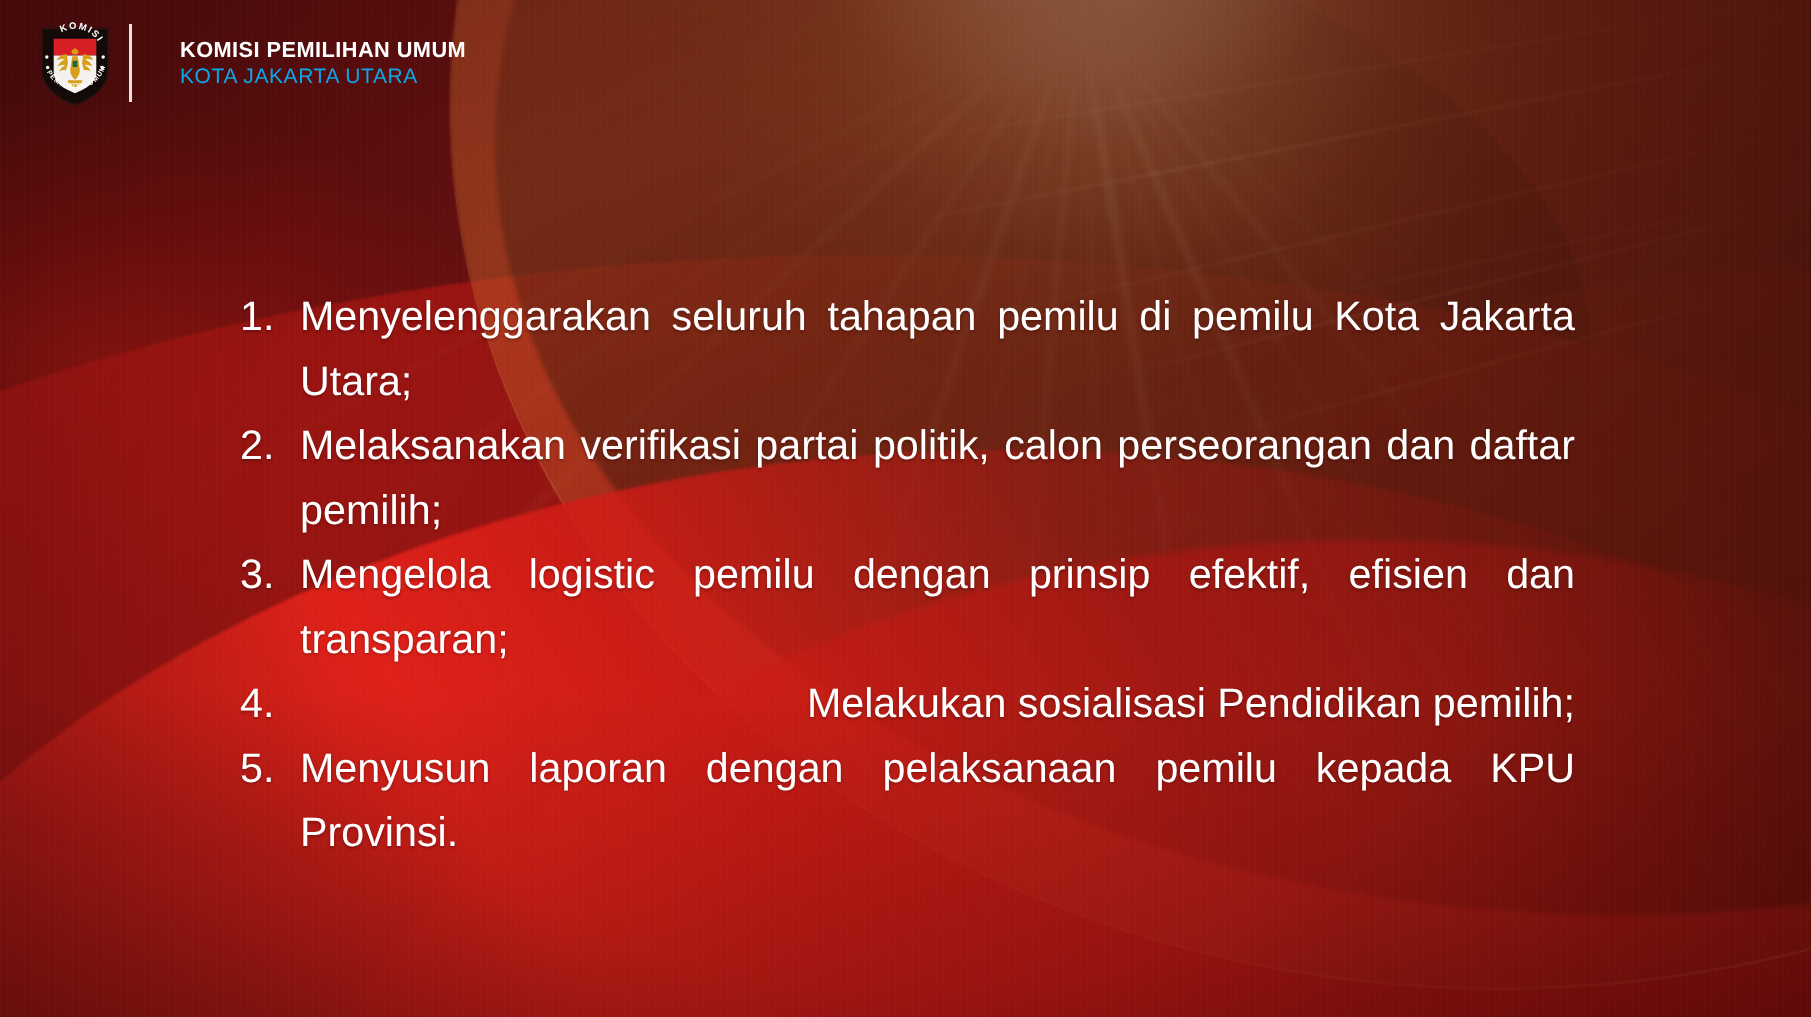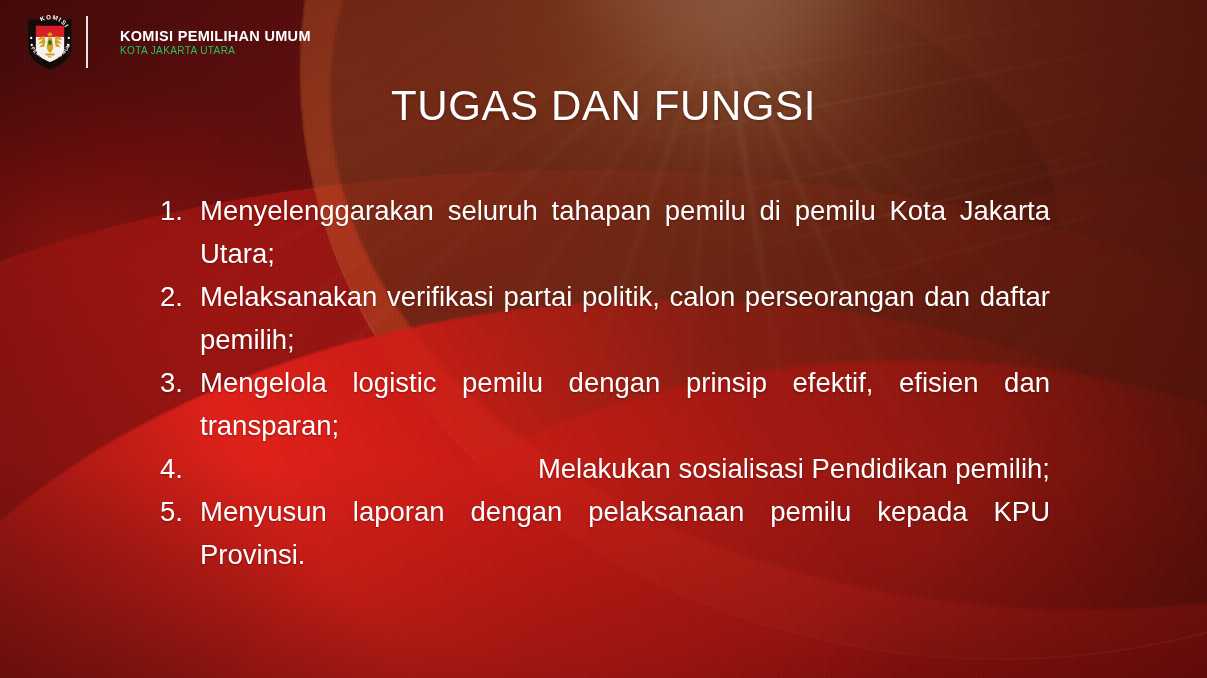--- a/index.html
+++ b/index.html
@@ -222,21 +222,21 @@
     background:rgba(255,255,255,0.88);
     margin-left:8px;
     flex:0 0 auto;
   }
   .header-text { margin-left:32px; line-height:1.12; }
   .header-line1 {
     font-size:14.5px; font-weight:bold; color:#ffffff;
     letter-spacing:0.3px; white-space:nowrap;
   }
   .header-line2 {
-    font-size:10px; font-weight:normal; color:#22c55e;
+    font-size:14px; font-weight:normal; color:#0ea5e9;
     letter-spacing:0.4px; white-space:nowrap; margin-top:1px;
   }
 
   
   #title {
     position:absolute; left:0; top:82px; width:1207px;
     text-align:center;
     font-size:42px; font-weight:300;
     color:#ffffff;
     letter-spacing:0.6px;
@@ -374,21 +374,20 @@
     </div>
 
     <div class="logo-divider"></div>
 
     <div class="header-text">
       <div class="header-line1">KOMISI PEMILIHAN UMUM</div>
       <div class="header-line2">KOTA JAKARTA UTARA</div>
     </div>
   </div>
 
-  <div id="title">TUGAS DAN FUNGSI</div>
 
   <div id="list">
       <div class="li">
         <div class="li-num">1.</div>
         <div class="li-txt">Menyelenggarakan seluruh tahapan pemilu di pemilu Kota Jakarta Utara;</div>
       </div>
       <div class="li">
         <div class="li-num">2.</div>
         <div class="li-txt">Melaksanakan verifikasi partai politik, calon perseorangan dan daftar pemilih;</div>
       </div>

